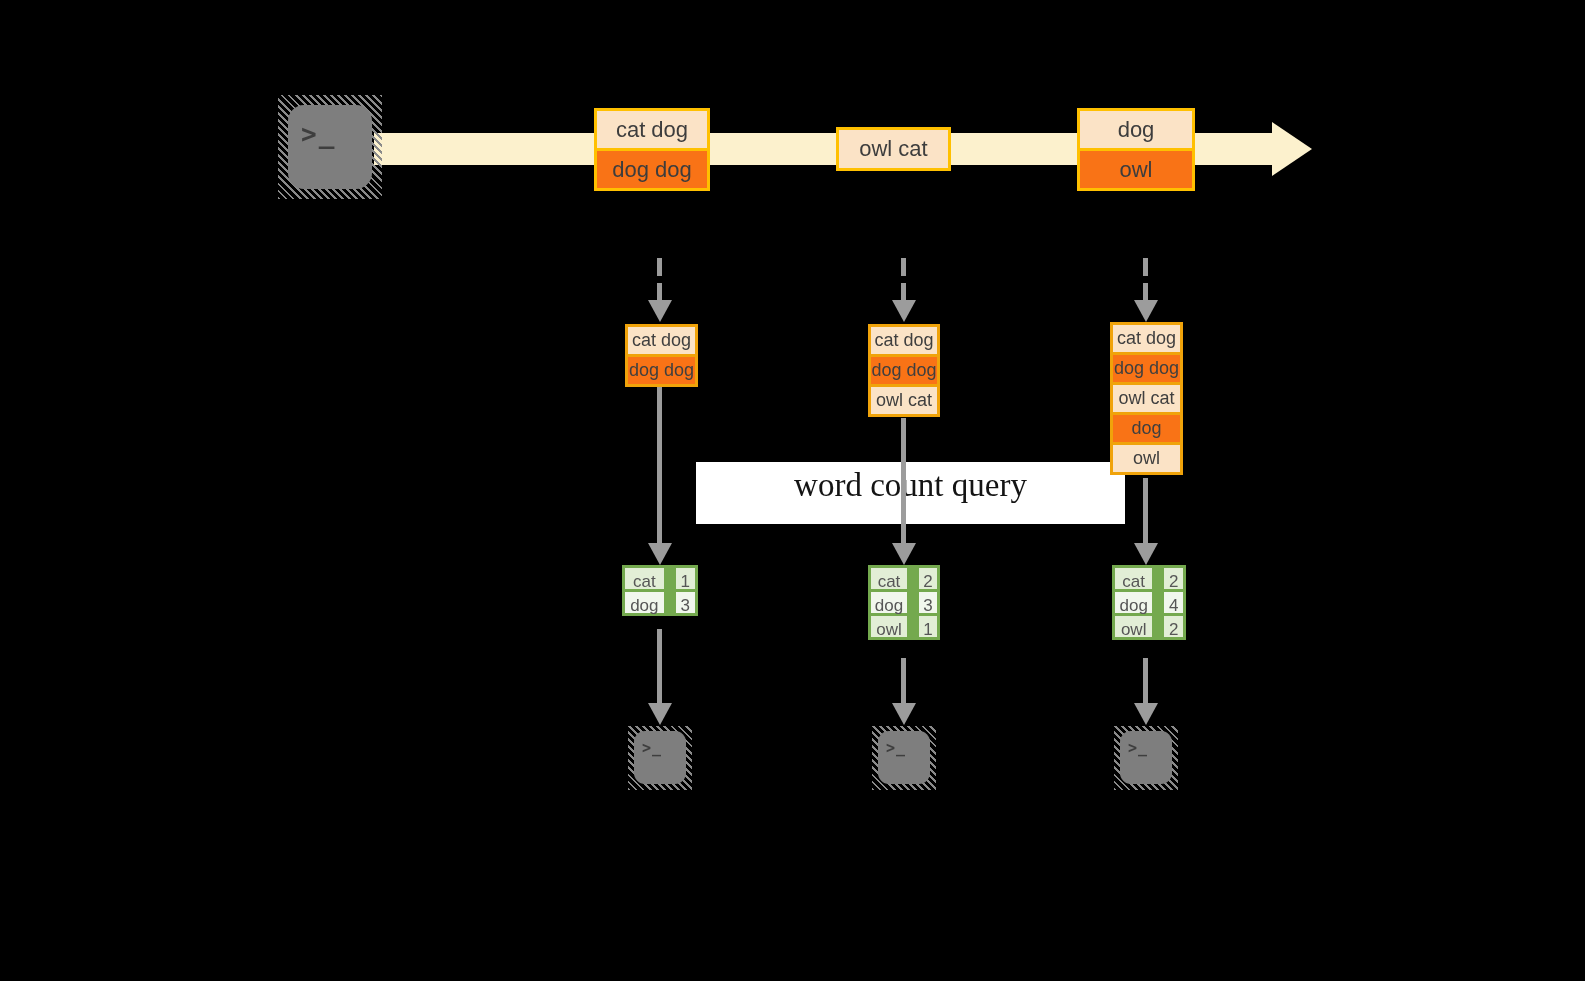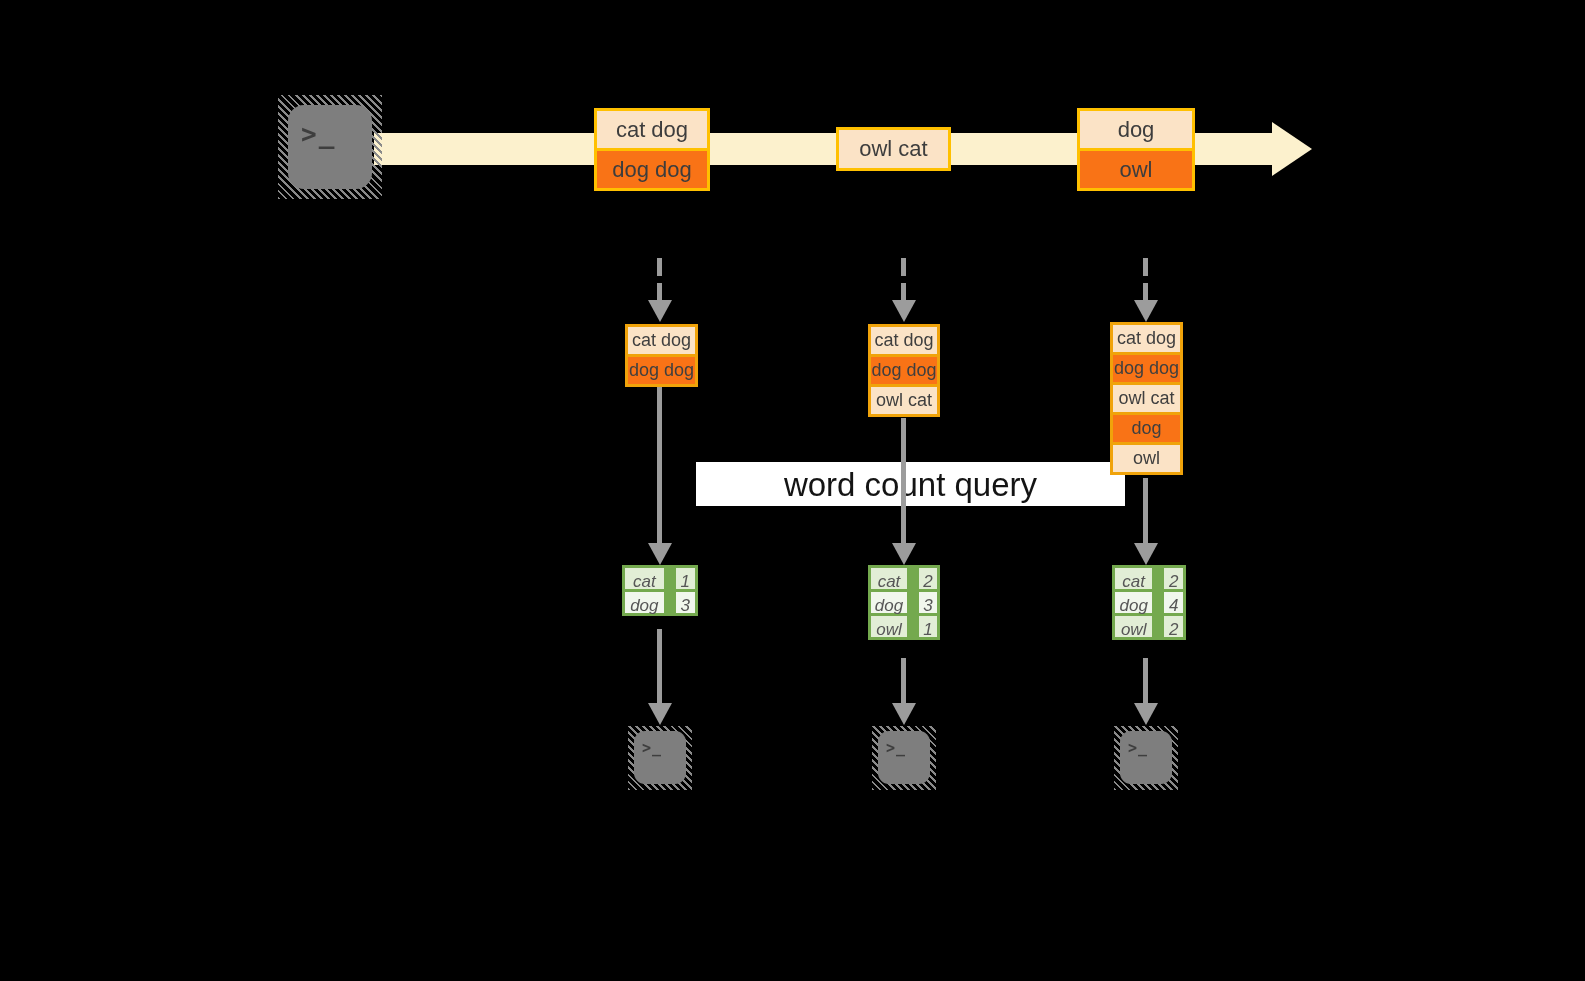--- a/index.html
+++ b/index.html
@@ -45,21 +45,21 @@
   .brow{height:27px;line-height:27px;text-align:center;font-size:18px;color:#3f3f3f;}
   .brow + .brow{border-top:3px solid #f0a30a;}
 
   
   .qband{position:absolute;z-index:1;background:#ffffff;text-align:center;}
   .qband span{line-height:46px;font-size:33px;color:#141414;}
 
   
   .wtable{position:absolute;z-index:3;box-sizing:border-box;border:3px solid #74a94e;
           background:#74a94e;display:flex;flex-direction:column;gap:3px;}
-  .trow{display:flex;gap:12px;height:21px;font-style:italic;}
+  .trow{display:flex;gap:12px;height:21px;}
   .cell{line-height:27px;text-align:center;font-size:17px;color:#565656;}
   .cell.word{flex:2;}
   .cell.count{flex:1;}
   .trow.dark .cell{background:#e2eed6;}
   .trow.light .cell{background:#f1f7ed;}
 </style>
 </head>
 <body>
 
 <div id="canvas">
@@ -102,21 +102,21 @@
     <div class="brow fill-dark">owl cat</div>
   </div>
   <div class="stack" style="left:1110px;top:322px;width:73px;">
     <div class="brow fill-dark">cat dog</div>
     <div class="brow fill-light">dog dog</div>
     <div class="brow fill-dark">owl cat</div>
     <div class="brow fill-light">dog</div>
     <div class="brow fill-dark">owl</div>
   </div>
 
-  <div class="qband" style="left:696px;top:462px;width:429px;height:44px;">
+  <div class="qband" style="left:696px;top:462px;width:429px;height:62px;font-family:Liberation Serif, serif;">
     <span>word count query</span>
   </div>
 
   <div class="vline" style="left:657px;top:387px;height:156px;"></div>
   <div class="ahead" style="left:648px;top:543px;"></div>
   <div class="vline" style="left:901px;top:418px;height:125px;"></div>
   <div class="ahead" style="left:892px;top:543px;"></div>
   <div class="vline" style="left:1143px;top:478px;height:65px;"></div>
   <div class="ahead" style="left:1134px;top:543px;"></div>
 

